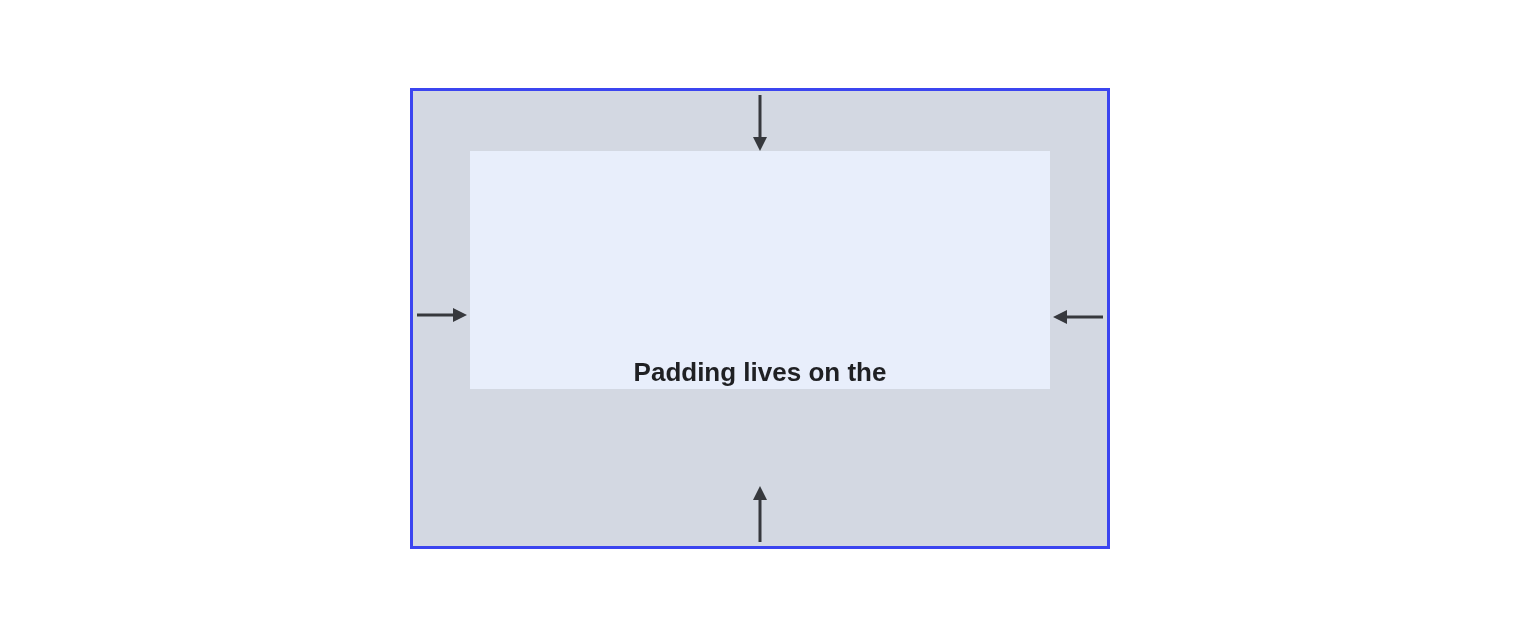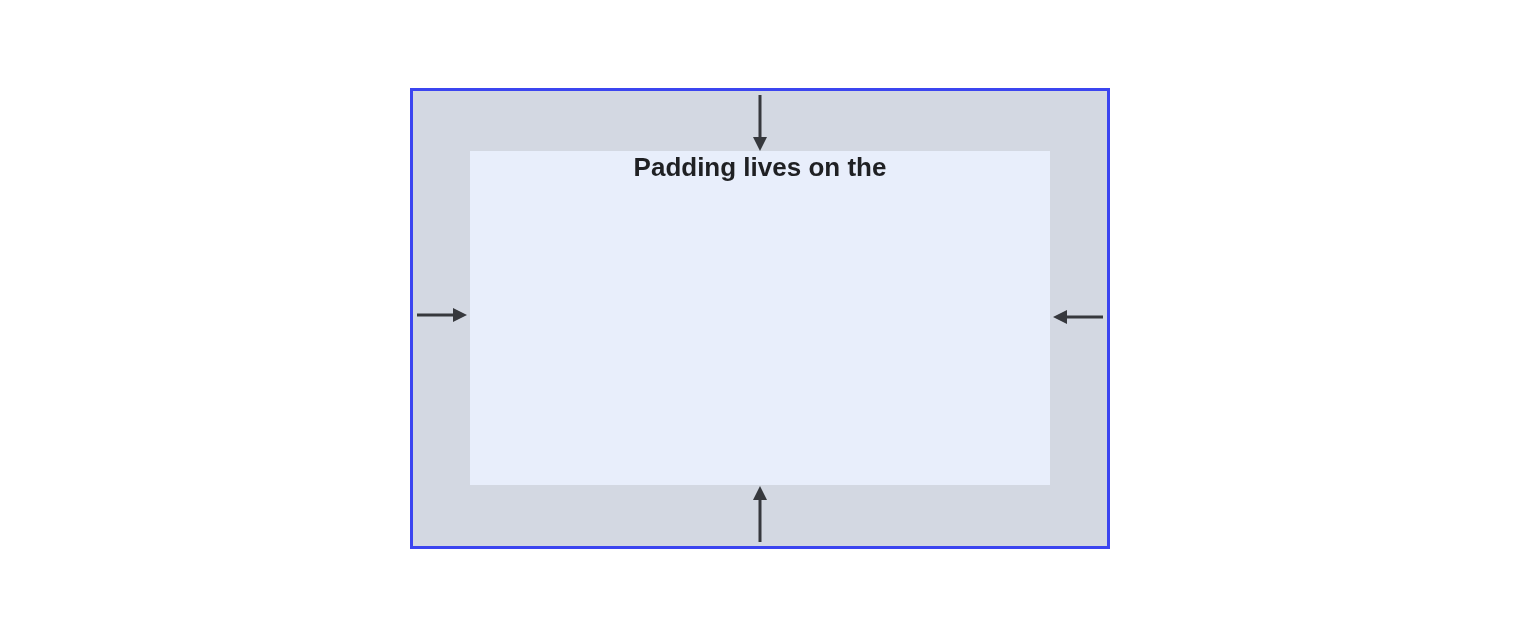--- a/index.html
+++ b/index.html
@@ -21,24 +21,24 @@
     position:absolute;
     left:410px;top:88px;
     width:700px;height:461px;
     box-sizing:border-box;
     border:3px solid var(--border);
     background:var(--padding_area);
   }
   .box-content{
     position:absolute;
     left:57px;top:60px;
-    width:580px;height:334px;
+    width:580px;height:238px;
     background:var(--content_box);
     display:flex;
-    align-items:flex-start;
+    align-items:flex-end;
     justify-content:center;
   }
   .label{
     color:var(--text);
     font-size:26px;
     font-weight:700;
     line-height:33px;
     text-align:left;
     white-space:nowrap;
   }

